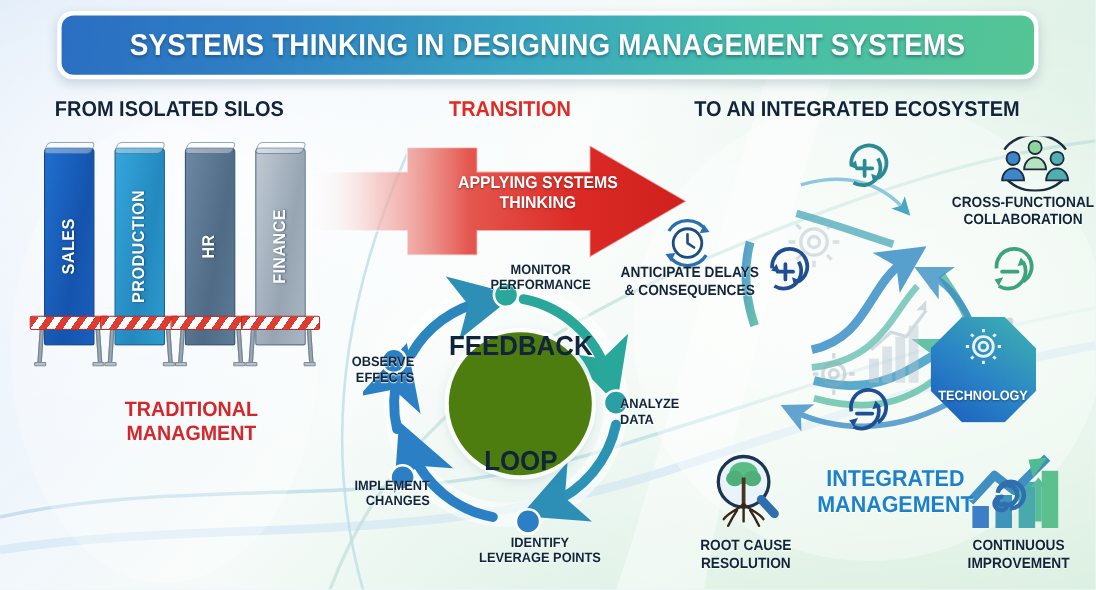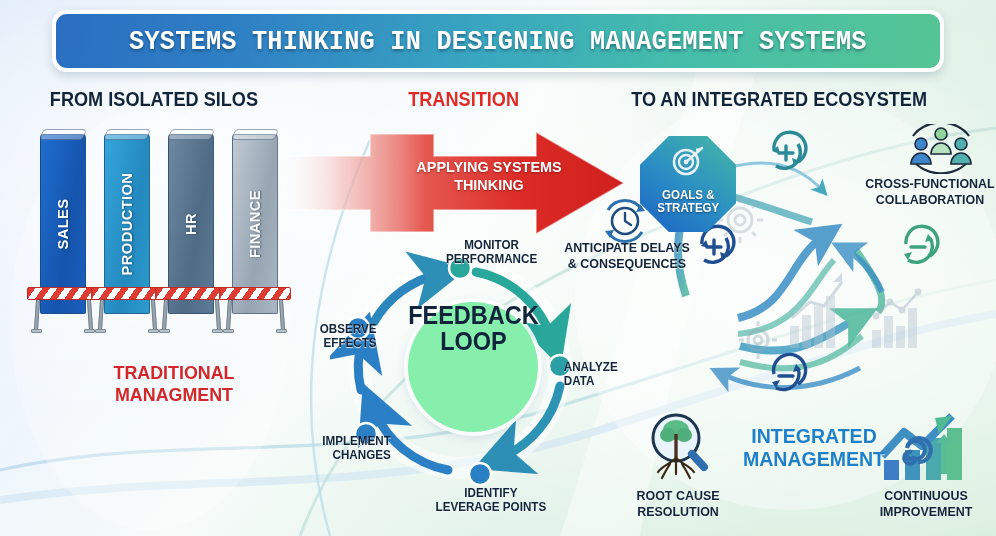--- a/index.html
+++ b/index.html
@@ -18,21 +18,21 @@
     position:absolute; left:52px; top:10px; width:892px; height:62px;
     border-radius:14px;
     background:#ffffff;
     padding:4px;
     box-shadow:0 4px 10px rgba(60,90,120,.22);
   }
   .banner {
     width:100%; height:100%;
     border-radius:11px;
     background:linear-gradient(100deg,#2a6ec2 0%,#2f81c4 22%,#39a6c0 48%,#45bdaa 70%,#55c594 100%);
-    display:flex; align-items:center; justify-content:center;font-family:Liberation Mono, monospace;
+    display:flex; align-items:center; justify-content:center;
   }
   .banner-title {
     color:#fff; font-size:27.5px; font-weight:bold;
     letter-spacing:.2px;
     transform:scaleX(.92);
     text-shadow:0 2px 3px rgba(10,40,70,.45);
     white-space:nowrap;
   }
 
   
@@ -103,23 +103,23 @@
     position:absolute; left:400px; top:158px; width:178px; text-align:center;
     color:#fff; font-weight:bold; font-size:15.5px; line-height:1.16;
     transform:scaleX(.93); text-shadow:0 1px 2px rgba(90,10,10,.55);
     pointer-events:none;
   }
 
   
   #loop-wrap { position:absolute; left:330px; top:236px; width:260px; height:270px; }
   #loop-core {
     position:absolute; left:408px; top:302px; width:130px; height:130px;
-    border-radius:50%; background:#86efac;
+    border-radius:50%; background:#4d7c0f;
     box-shadow:0 0 0 4px rgba(255,255,255,.85), 0 3px 12px rgba(60,110,150,.25);
-    display:flex; flex-direction:column; align-items:center; justify-content:flex-start;
+    display:flex; flex-direction:column; align-items:center; justify-content:space-between;
   }
   #loop-core span {
     color:#11243c; font-weight:bold; font-size:25px; line-height:1.05;
     transform:scaleX(.94); display:block; text-align:center;
   }
   .loop-lbl {
     position:absolute; font-size:12.4px; font-weight:bold; color:#12243a;
     line-height:1.14; text-align:center; transform:scaleX(.94);
     text-shadow:0 1px 1px rgba(255,255,255,.9); white-space:nowrap;
   }
@@ -429,36 +429,35 @@
       <rect x="286" y="216" width="9" height="22" fill="#b3c2d0"></rect>
       <rect x="298" y="198" width="9" height="40" fill="#b3c2d0"></rect>
       <path d="M266,206 L280,192 L292,200 L308,182" fill="none" stroke="#9aacbd" stroke-width="2.6"></path>
       <circle cx="266" cy="206" r="3.4" fill="#9aacbd"></circle>
       <circle cx="280" cy="192" r="3.4" fill="#9aacbd"></circle>
       <circle cx="292" cy="200" r="3.4" fill="#9aacbd"></circle>
       <circle cx="308" cy="182" r="3.4" fill="#9aacbd"></circle>
     </g>
   </svg>
 
-  <div class="node" id="node-goals">
-    <svg class="node-icon" width="34" height="30" viewBox="0 0 34 30">
-      <circle cx="15" cy="16" r="12" fill="none" stroke="#e6f2f8" stroke-width="2.6"></circle>
-      <circle cx="15" cy="16" r="7" fill="none" stroke="#e6f2f8" stroke-width="2.4"></circle>
-      <circle cx="15" cy="16" r="2.4" fill="#e6f2f8"></circle>
-      <path d="M15,16 L31,2" stroke="#e6f2f8" stroke-width="2.6" stroke-linecap="round"></path>
-      <path d="M31,2 l-6,0.6 l0.6,5.6 z" fill="#e6f2f8"></path>
+
+
+
+  <div class="node" id="node-tech">
+    <svg class="node-icon" width="36" height="34" viewBox="0 0 36 34">
+      <g fill="none" stroke="#e6f1f8" stroke-width="2.6">
+        <circle cx="18" cy="17" r="9"></circle>
+          <circle cx="18" cy="17" r="4"></circle>
+        <path d="M18,4 v-3 M18,30 v3 M5,17 h-3 M31,17 h3 M9,8 l-2.2,-2.2 M27,26 l2.2,2.2 M27,8 l2.2,-2.2 M9,26 l-2.2,2.2"></path>
+      </g>
     </svg>
     <div class="node-lbl">
-      <div>GOALS &amp;</div>
-      <div>STRATEGY</div>
+      <div>TECHNOLOGY</div>
     </div>
   </div>
-
-
-
 
   <svg style="position:absolute;left:905px;top:124px;" width="72" height="50" viewBox="0 0 72 50">
     <path d="M8,12 A32,26 0 0 1 64,12" fill="none" stroke="#1b2a3c" stroke-width="2.2"></path>
     <path d="M8,36 A32,26 0 0 0 64,36" fill="none" stroke="#1b2a3c" stroke-width="2.2"></path>
     <circle cx="36" cy="10" r="6" fill="#8ed49b" stroke="#1b2a3c" stroke-width="1.6"></circle>
     <path d="M26,30 a10,11 0 0 1 20,0 z" fill="#b6e3bd" stroke="#1b2a3c" stroke-width="1.6"></path>
     <circle cx="16" cy="20" r="6" fill="#3d86c9" stroke="#1b2a3c" stroke-width="1.6"></circle>
     <path d="M6,40 a10,11 0 0 1 20,0 z" fill="#3d86c9" stroke="#1b2a3c" stroke-width="1.6"></path>
     <circle cx="56" cy="20" r="6" fill="#52afb0" stroke="#1b2a3c" stroke-width="1.6"></circle>
     <path d="M46,40 a10,11 0 0 1 20,0 z" fill="#52afb0" stroke="#1b2a3c" stroke-width="1.6"></path>

